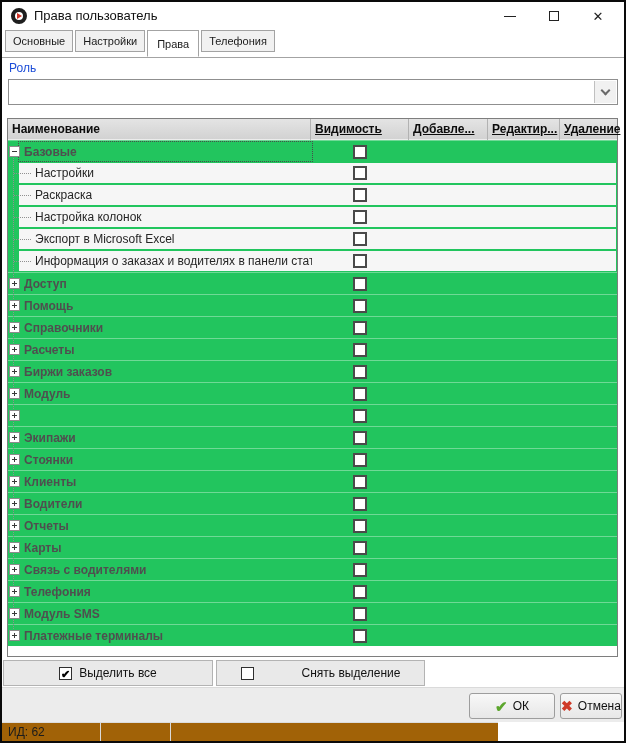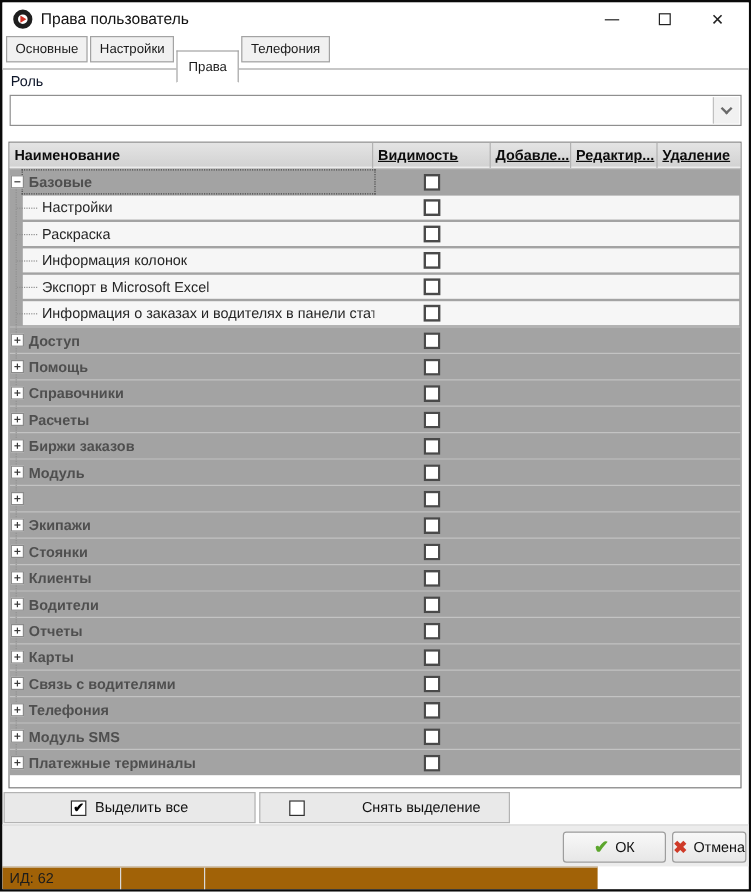--- a/index.html
+++ b/index.html
@@ -36,25 +36,24 @@
     display:flex; align-items:flex-start; padding-left:3px;
   }
   .tab {
     height:22px; margin-bottom:-1px; padding:0 7px;
     background:#f1f1f1; border:1px solid #a3a3a3; border-bottom:1px solid #a3a3a3;
     font-size:11px; color:#1a1a1a; display:flex; align-items:center; margin-right:2px;
   }
   .tab.active {
     height:27px; background:#fff; border-bottom:1px solid #fff; z-index:2;
     padding:0 9px;
-    margin-top:12px;
-  }
-
-  
-  .role-label { position:absolute; left:7px; top:59px; font-size:12px; color:#0f172a; }
+  }
+
+  
+  .role-label { position:absolute; left:7px; top:59px; font-size:12px; color:#1d4ed8; }
   .combo {
     position:absolute; left:6px; top:77px; width:610px; height:26px;
     border:1px solid #8f8f8f; background:#fff;
   }
   .combo input {
     position:absolute; left:2px; top:2px; width:580px; height:20px;
     border:none; outline:none; font-size:12px; font-family:"Liberation Sans",sans-serif;
   }
   .combo-btn {
     position:absolute; right:1px; top:1px; width:22px; height:22px;
@@ -69,21 +68,21 @@
     border:1px solid #7e7e7e; background:#fff;
   }
   .grid-header { position:relative; height:21px; background:linear-gradient(#e4e4e4,#d2d2d2); display:flex; border-bottom:1px solid #ececec; }
   .hcell {
     height:21px; line-height:21px; padding-left:4px;
     font-size:12px; font-weight:bold; color:#0c0c0c;
     overflow:hidden; white-space:nowrap; flex:0 0 auto;
   }
   .hcell + .hcell { border-left:1px solid #b2b2b2;text-decoration:underline; }
 
-  .grid-body { position:relative; height:506px; background:#a3a3a3; overflow:hidden; }
+  .grid-body { position:relative; height:506px; background:#22c55e; overflow:hidden; }
   .tree-vline { position:absolute; left:5px; top:11px; height:484px; width:0; border-left:1px dotted #909090; z-index:1; }
 
   .trow { position:relative; height:22px; }
   .trow.root:not(:first-child) { border-top:1px solid rgba(255,255,255,0.35); }
   .trow.child::after {
     content:""; position:absolute; left:11px; right:1px; top:1px; bottom:1px;
     background:#f6f6f6; z-index:0;
   }
   .trow.child::before {
     content:""; position:absolute; left:6px; width:17px; top:11px; height:0;
@@ -170,41 +169,41 @@
     <span class="combo-btn">
       <span class="chevron-down"></span>
     </span>
   </div>
 
   <div class="grid-panel">
     <div class="grid-header">
         <div class="hcell" style="width: 302px;">Наименование</div>
         <div class="hcell" style="width: 98px;">Видимость</div>
         <div class="hcell" style="width: 67px;">Добавле...</div>
-        <div class="hcell" style="width: 72px;">Редактир...</div>
+        <div class="hcell" style="width: 72px; margin-left: 12px;">Редактир...</div>
         <div class="hcell" style="width: 70px;">Удаление</div>
       </div>
     <div class="grid-body">
       <div class="tree-vline"></div>
     <div class="trow root">
           <span class="expander"></span>
           <span class="focusrect"></span>
           <span class="rlabel">Базовые</span>
           <span class="gcheck"></span>
         </div>
         <div class="trow child">
           <span class="rlabel">Настройки</span>
           <span class="gcheck"></span>
         </div>
         <div class="trow child">
           <span class="rlabel">Раскраска</span>
           <span class="gcheck"></span>
         </div>
         <div class="trow child">
-          <span class="rlabel">Информация колонок</span>
+          <span class="rlabel">Настройка колонок</span>
           <span class="gcheck"></span>
         </div>
         <div class="trow child">
           <span class="rlabel">Экспорт в Microsoft Excel</span>
           <span class="gcheck"></span>
         </div>
         <div class="trow child">
           <span class="rlabel">Информация о заказах и водителях в панели статуса</span>
           <span class="gcheck"></span>
         </div>

